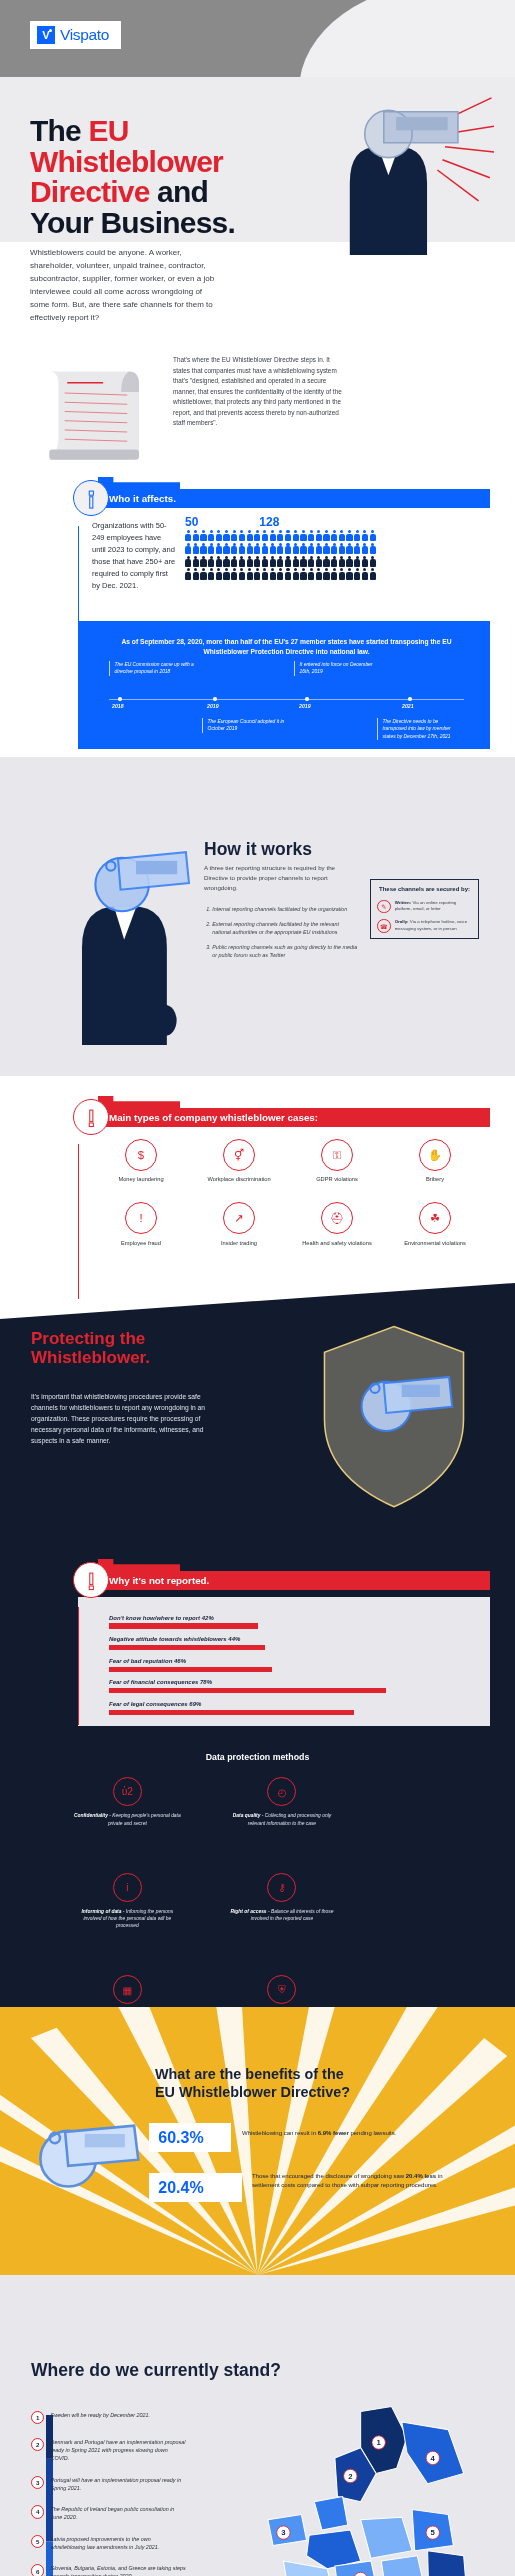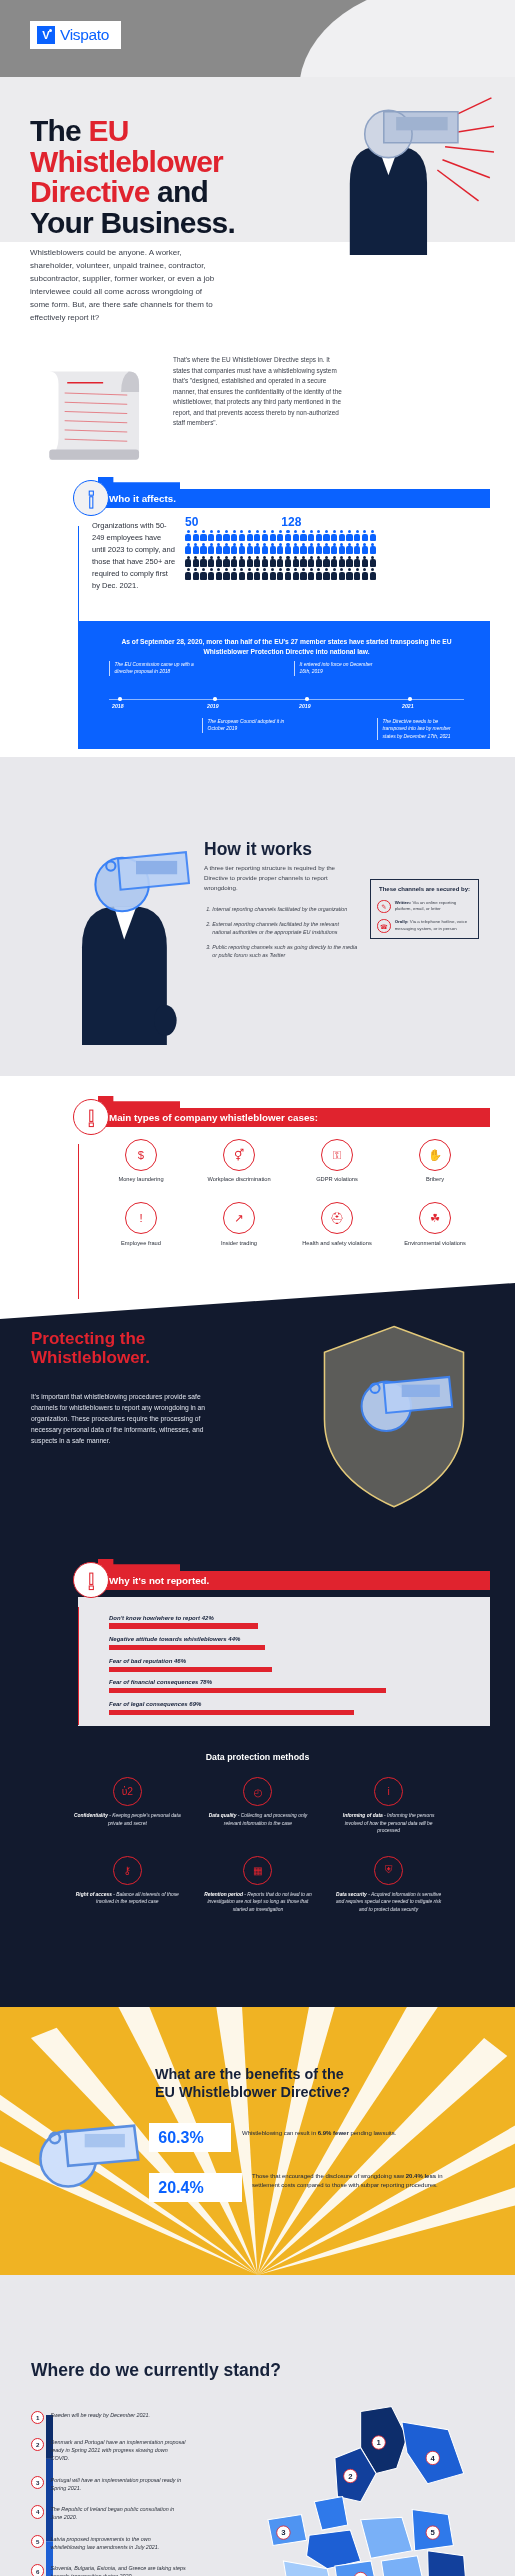--- a/index.html
+++ b/index.html
@@ -41,21 +41,21 @@
   .banner .tab { position:absolute; left:19.6px; top:-11.3px; width:82px; height:12.4px; }
   .badge-circle { position:absolute; left:-5.2px; top:-8.8px; width:36px; height:36px; border-radius:50%;
      background:#f1f1f3; border:1px solid; display:flex;align-items:center;justify-content:center; z-index:9;}
   .stalk{ position:absolute; width:1px; z-index:6;}
 
   .blue .bar{ background:#0a62ff;}
   .blue .badge-circle{ border-color:#0a62ff; color:#0a62ff;}
   .red .bar{ background:#e0232e;text-align:center;}
   .red .badge-circle{ border-color:#e0232e; color:#e0232e; background:#fff;}
   .who-text{ position:absolute; left:92px; top:520px; width:85px; font-size:7.5px; line-height:1.6; color:#2b303b;}
-  .nums { position:absolute; left:185px; top:515px; display:flex; gap:24px; color:#0a62ff; font-weight:bold; font-size:12px;}
+  .nums { position:absolute; left:185px; top:515px; display:flex; gap:2px; color:#0a62ff; font-weight:bold; font-size:12px;}
   .picto { position:absolute; left:185px; top:530px; width:278px; }
   .picto-row{ display:flex; gap:1.5px; margin-bottom:1.5px; }
   .person { width:6.2px; height:11.3px; position:relative; }
   .person .h{ position:absolute; left:1.5px; top:0; width:3.1px; height:3.1px; border-radius:50%; }
   .person .b{ position:absolute; left:0px; top:3.6px; width:6.2px; height:7.7px; border-radius:2.1px 2.1px 1px 1px;}
   .p-blue .h,.p-blue .b{ background:#0a62ff;}
   .p-dark .h,.p-dark .b{ background:#10213f;}
 
   .blue-panel{ position:absolute; left:78px; top:621px; width:412px; height:128px; background:#0a62ff; color:#fff;}
   .bp-lead{ position:absolute; left:31px; top:15.5px; width:355px; font-size:6.7px; font-weight:bold; line-height:1.6; text-align:center;}
@@ -93,21 +93,21 @@
   .prot-h{ position:absolute; left:31px; top:1329px; width:175px; font-size:17px; font-weight:bold; color:#e0232e; line-height:1.12;}
   .prot-p{ position:absolute; left:31px; top:1391px; width:175px; font-size:6.7px; line-height:1.65; color:#dfe3ec;}
   .shield{ position:absolute; right:36px; top:1311px; width:170px; height:206px;}
 
   .why-panel{ position:absolute; left:78px; top:1597px; width:412px; height:129px; background:#e8e8ec;}
   .why-row{ position:absolute; left:31px; width:355px;}
   .why-lbl{ font-size:6px; font-style:italic; font-weight:bold; color:#16213a; margin-bottom:2.6px;}
   .why-bar{ height:5.7px; background:#e0232e;}
 
   .dpm-h{ position:absolute; left:0; top:1752px; width:515px; text-align:center; font-size:8.8px; font-weight:bold; color:#fff;}
-  .dpm-wrap{ position:absolute; left:62px; top:1777px; width:392px; display:flex; flex-wrap:wrap;}
+  .dpm-wrap{ position:absolute; left:62px; top:1777px; width:392px; display:flex; flex-wrap:wrap;gap:24px;}
   .dpm-item{ width:33.33%; padding:0 10.3px; text-align:center; margin-bottom:21.6px;}
   .dpm-ico{ width:29px;height:29px;border-radius:50%;border:0.8px solid #e0232e;margin:0 auto 6.2px;
      display:flex;align-items:center;justify-content:center;color:#e0232e;}
   .dpm-txt{ font-size:4.9px; font-style:italic; line-height:1.5; color:#dfe3ec;}
   .dpm-txt b{ color:#fff;}
 
   
   .sec-yellow{ position:absolute; left:0; top:2007px; width:515px; height:268px; background:#f0b323; overflow:hidden;}
   .rays{ position:absolute; left:0; top:0; width:515px; height:268px;}
   .ben-h{ position:absolute; left:155px; top:2066px; width:319px; font-size:14.4px; font-weight:bold; color:#16213a; line-height:1.22;}

